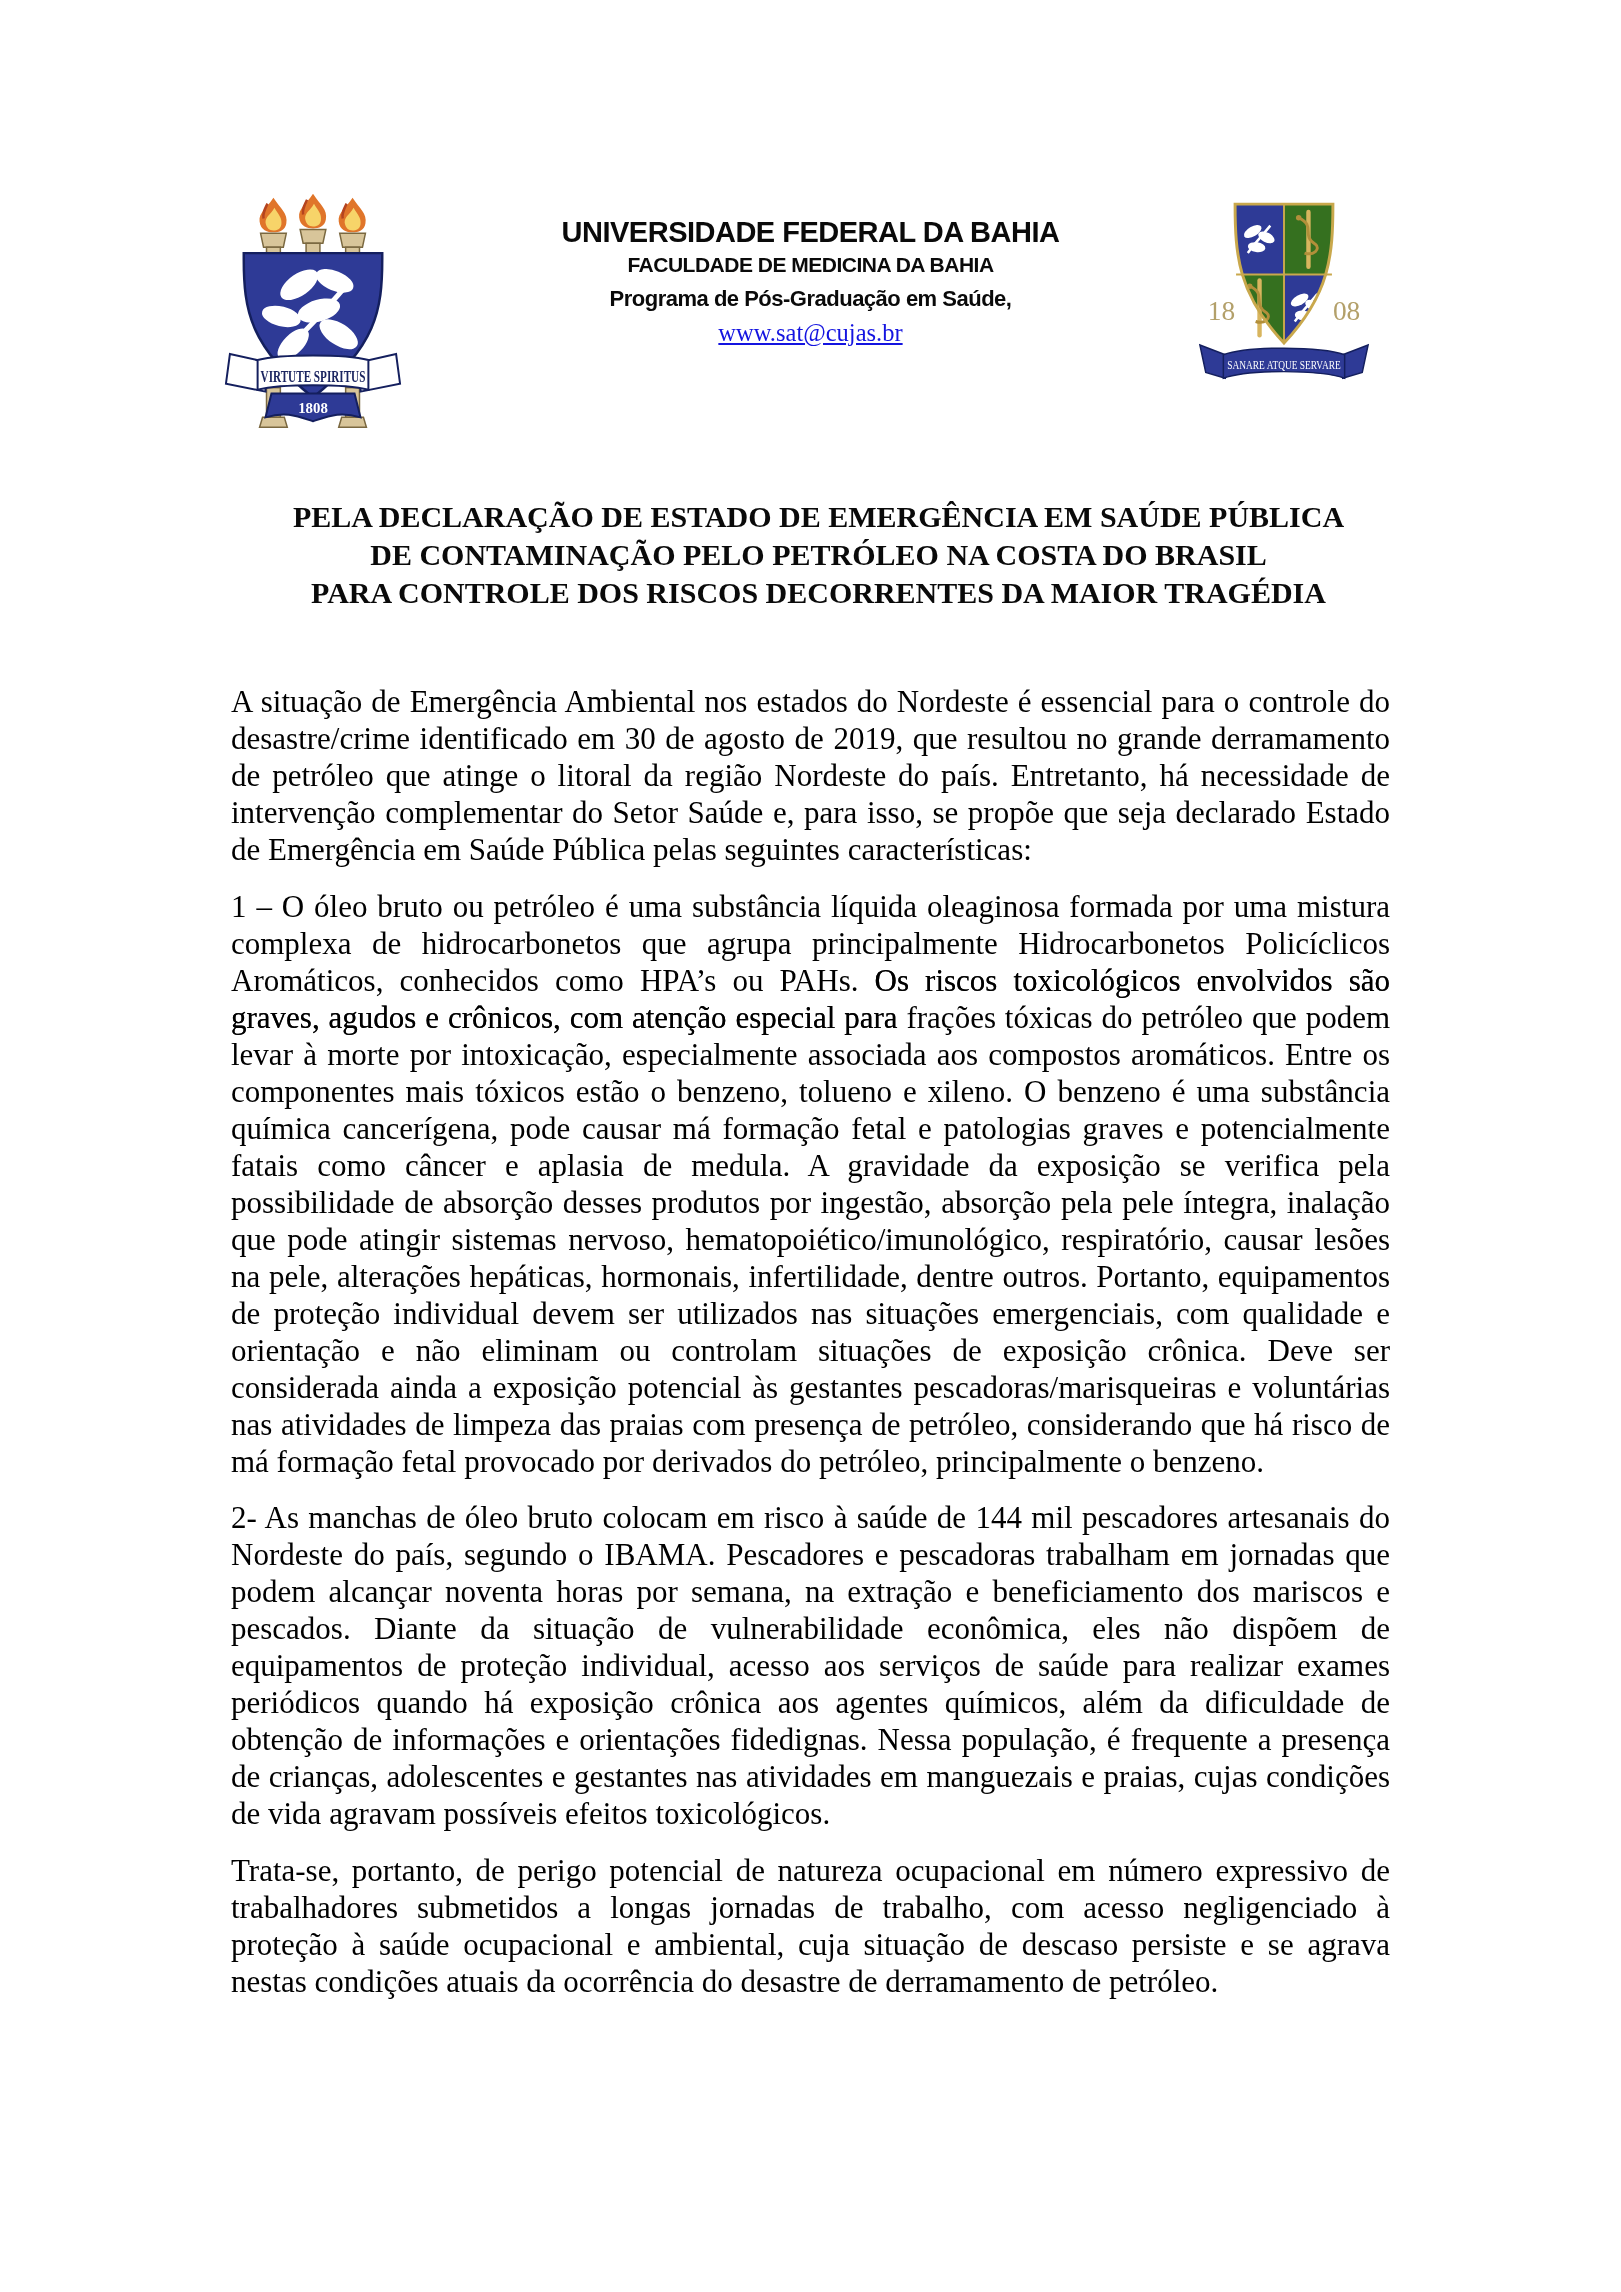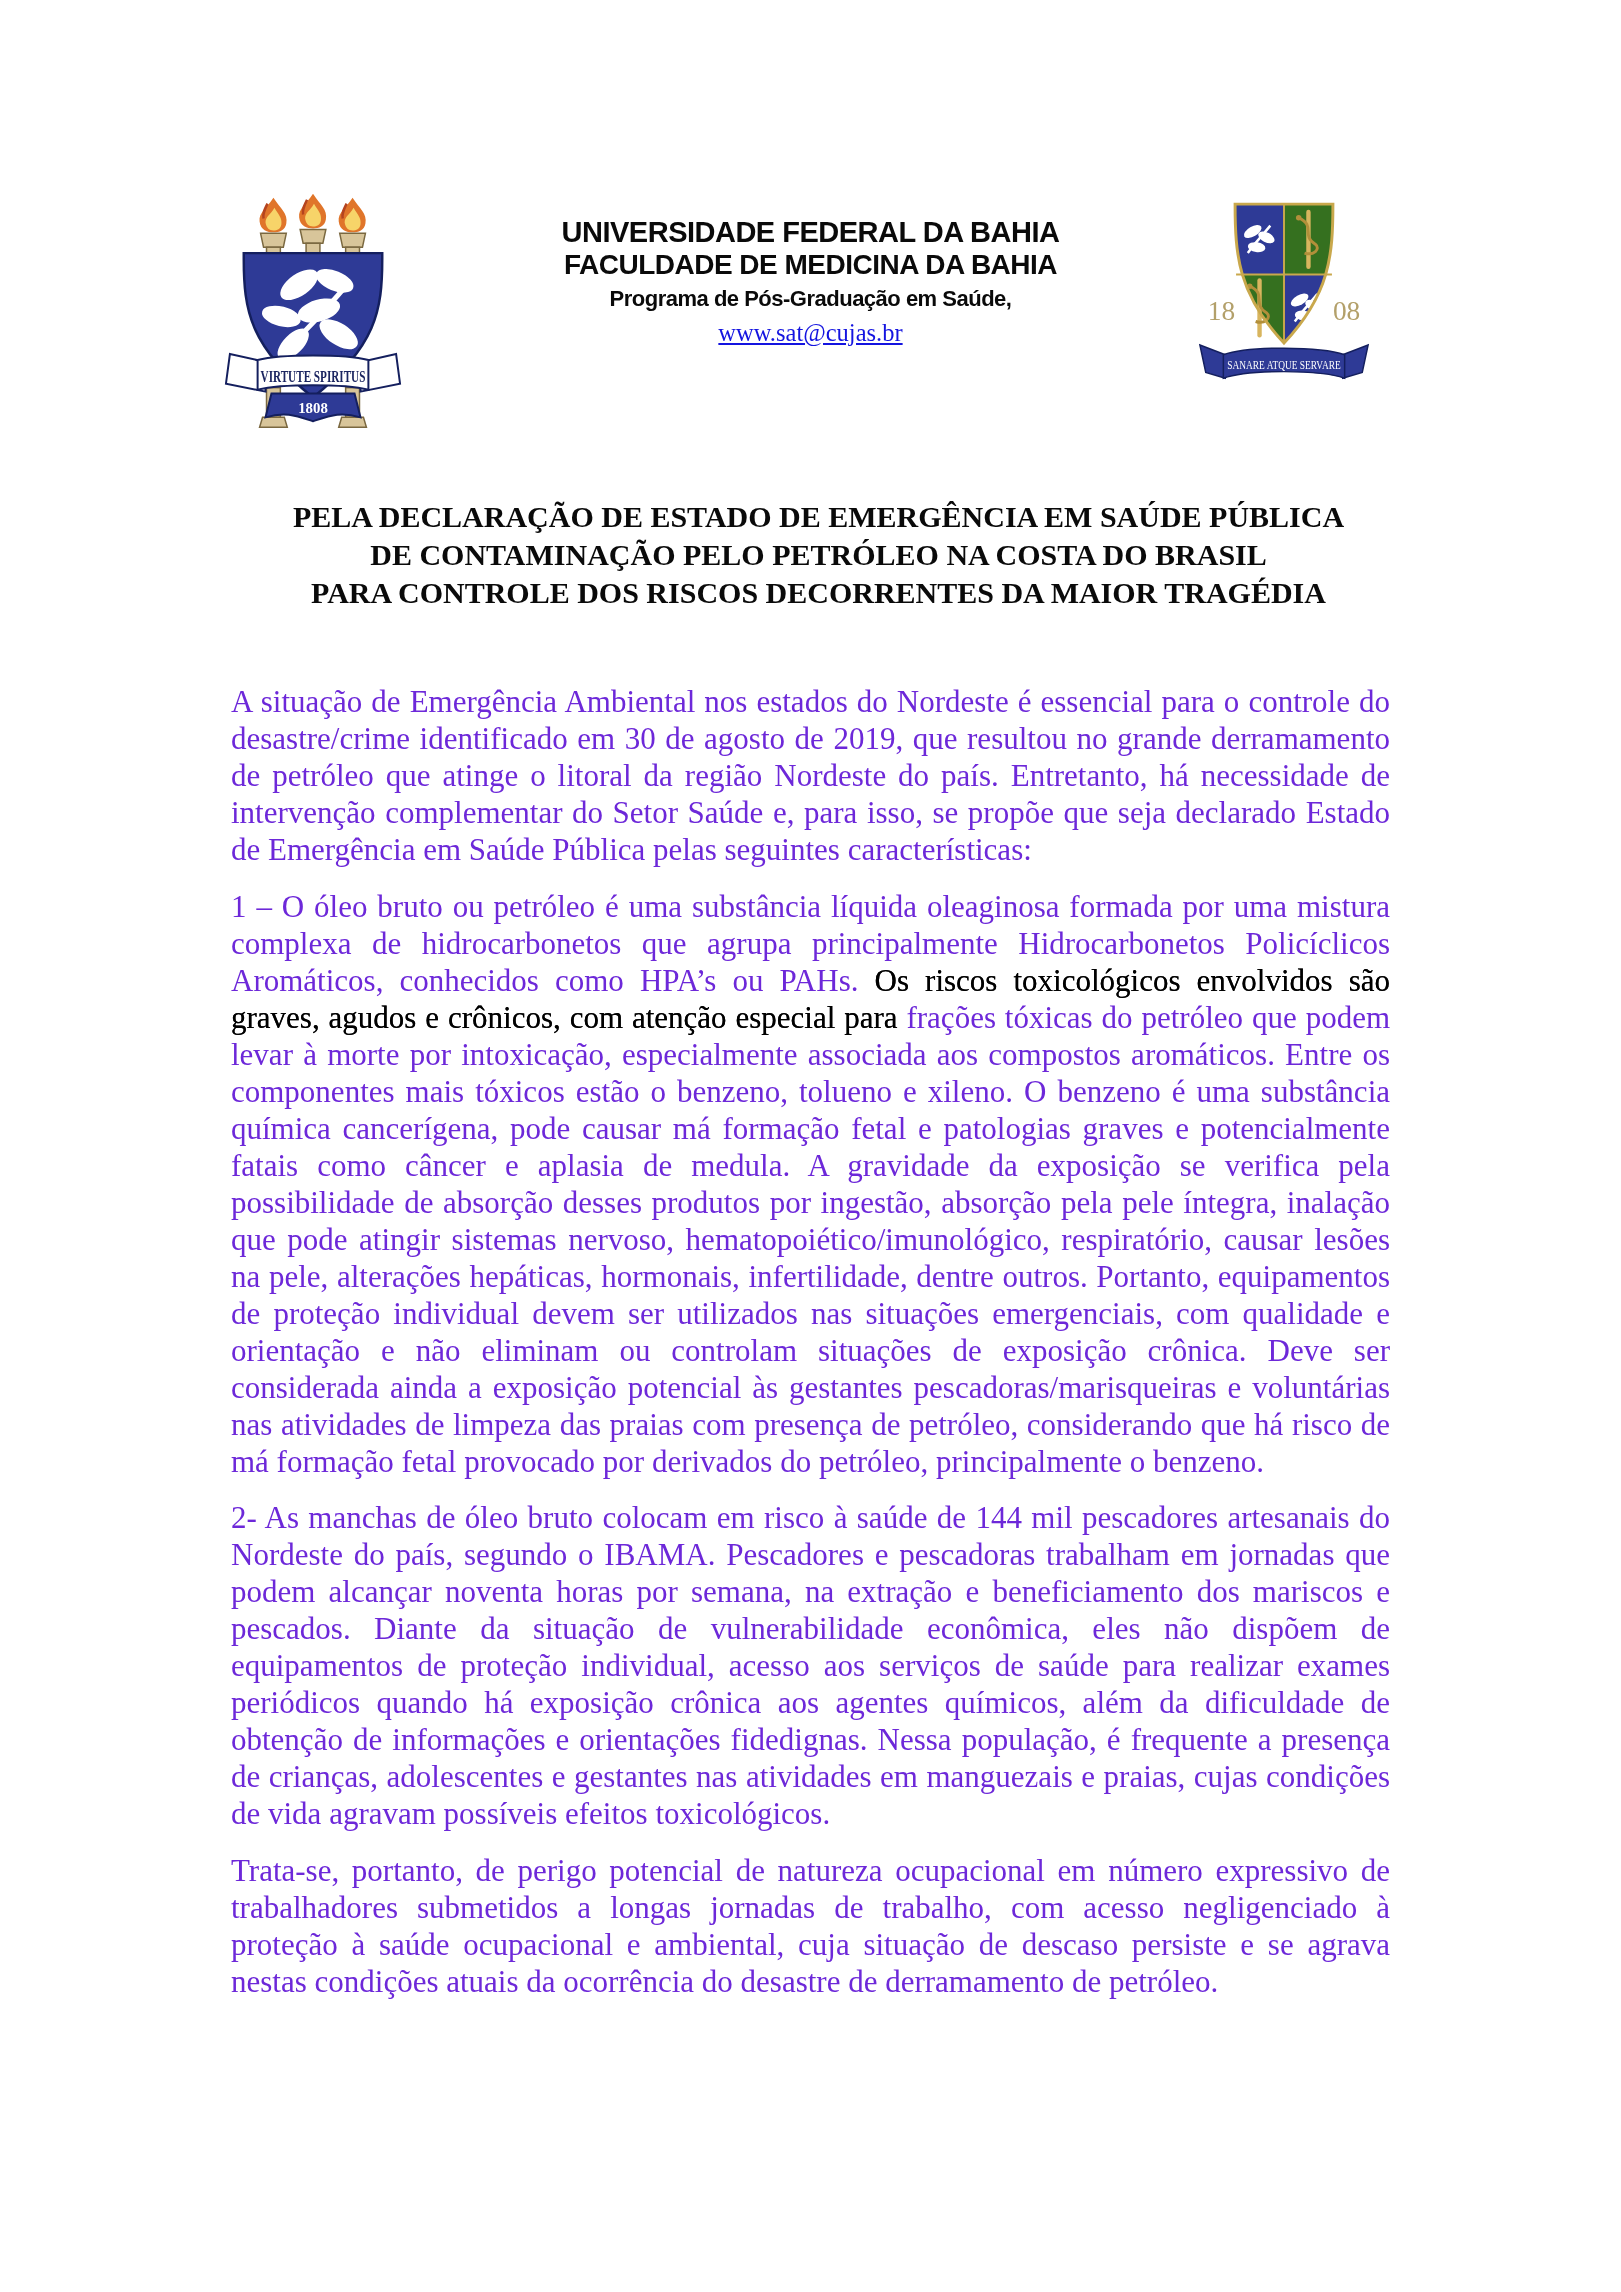--- a/index.html
+++ b/index.html
@@ -18,21 +18,21 @@
   .emblem-left svg,.emblem-right svg{width:100%;height:100%;display:block;}
 
   .header-text{
     position:absolute;top:196px;left:0;width:100%;
     text-align:center;
     font-family:"Liberation Sans", sans-serif;
     font-weight:bold;color:#0a0a0a;
   }
   .header-text .hl{white-space:nowrap;letter-spacing:-0.5px;}
   .h-line1{font-size:29px;line-height:36px;margin-top:18px;}
-  .h-line2{font-size:28px;line-height:29px;}
+  .h-line2{font-size:21px;line-height:29px;}
   .h-line3{font-size:20.6px;line-height:29px;}
   .h-line4{font-size:22px;line-height:39px;}
   .h-line5{font-size:33px;line-height:36px;}
   .h-link-row{font-family:"Liberation Serif", serif;font-weight:normal;font-size:24.5px;line-height:29px;}
   .h-link-row a{color:#1414e0;text-decoration:underline;}
 
   
   .doc-title{
     position:absolute;top:498px;left:118px;right:102px;
     text-align:center;
@@ -42,21 +42,21 @@
   .doc-title .tl{white-space:nowrap;}
 
   
   .doc-body{
     position:absolute;top:683px;left:231px;width:1159px;
     font-size:31px;line-height:37px;
     color:#1c1c1c;
     text-align:justify;
   }
   .doc-body p{margin:0 0 19.6px 0;}
-  .seg{color:#6d28d9;}
+  .seg{color:#000000;}
   .seg-em{color:#000;text-shadow:0 0 0.6px rgba(0,0,0,0.85);}
 </style>
 </head>
 <body>
 
 <div class="page">
 
   <div>
 
     <div class="emblem-left">

